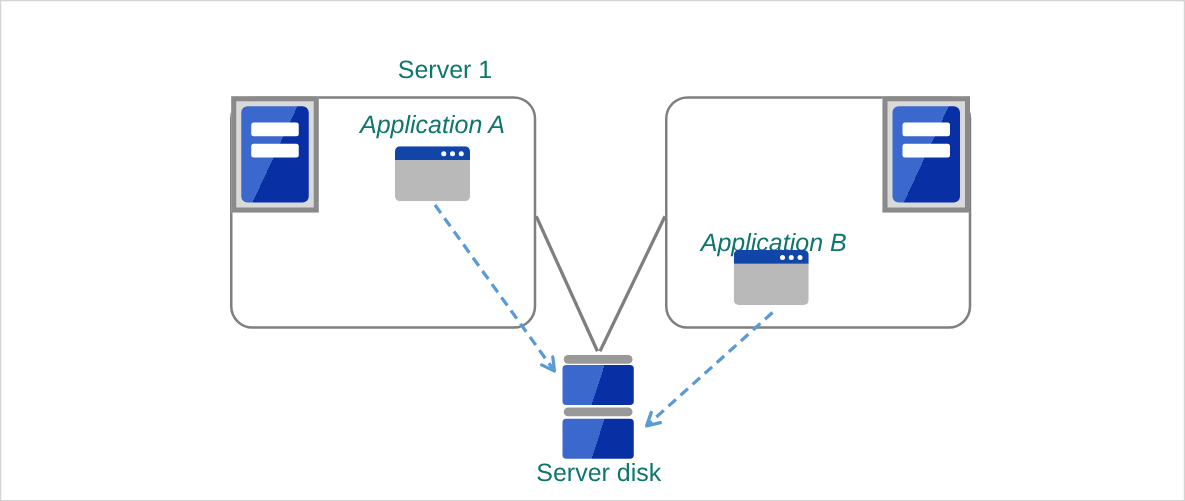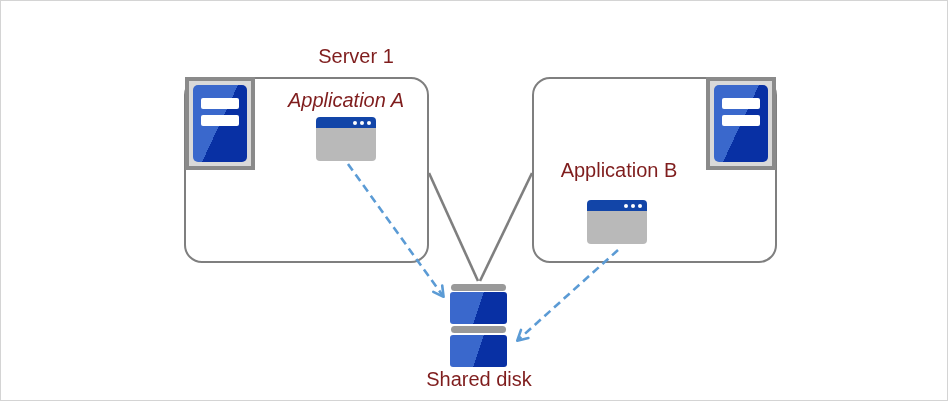--- a/index.html
+++ b/index.html
@@ -3,34 +3,34 @@
 <meta charset="utf-8">
 <style>
   html, body { margin: 0; padding: 0; background: #fff; }
   .canvas {
     position: relative;
     width: 946px;
     height: 399px;
     background: #ffffff;
     border: 1px solid #d4d4d4;
     font-family: "Liberation Sans", sans-serif;
-    color: #7f1d1d;
+    color: #0f766e;
     overflow: hidden;
   }
   .label {
     position: absolute;
     font-size: 20px;
     line-height: 23px;
     text-align: center;
     white-space: nowrap;
   }
   #server1-label { left: 280px; top: 44px; width: 150px; }
   #server2-label { left: 548px; top: 44px; width: 150px; }
   #app-a-label   { left: 270px; top: 88px; width: 150px; font-style: italic; }
-  #app-b-label   { left: 543px; top: 158px; width: 150px; }
+  #app-b-label   { left: 543px; top: 183px; width: 150px; font-style: italic; }
   #disk-label    { left: 403px; top: 367px; width: 150px; }
 
   .group-box {
     position: absolute;
     width: 245px;
     height: 186px;
     box-sizing: border-box;
     border: 2.5px solid #7f7f7f;
     border-radius: 18px;
     background: transparent;
@@ -136,21 +136,21 @@
     <line x1="347" y1="163" x2="442" y2="295" stroke="#5b9bd5" stroke-width="2.6" stroke-dasharray="8 5" marker-end="url(#arrowhead)"></line>
     <line x1="617" y1="249" x2="517" y2="339" stroke="#5b9bd5" stroke-width="2.6" stroke-dasharray="8 5" marker-end="url(#arrowhead)"></line>
   </svg>
 
   <div class="group-box" id="server1-box"></div>
   <div class="group-box" id="server2-box"></div>
 
   <div class="label" id="server1-label">Server 1</div>
   <div class="label" id="app-a-label">Application A</div>
   <div class="label" id="app-b-label">Application B</div>
-  <div class="label" id="disk-label">Shared disk</div>
+  <div class="label" id="disk-label">Server disk</div>
 
   <div class="tray" id="tray1">
     <div class="server-unit">
       <div class="server-slot s1"></div>
       <div class="server-slot s2"></div>
     </div>
   </div>
   <div class="tray" id="tray2">
     <div class="server-unit">
       <div class="server-slot s1"></div>

